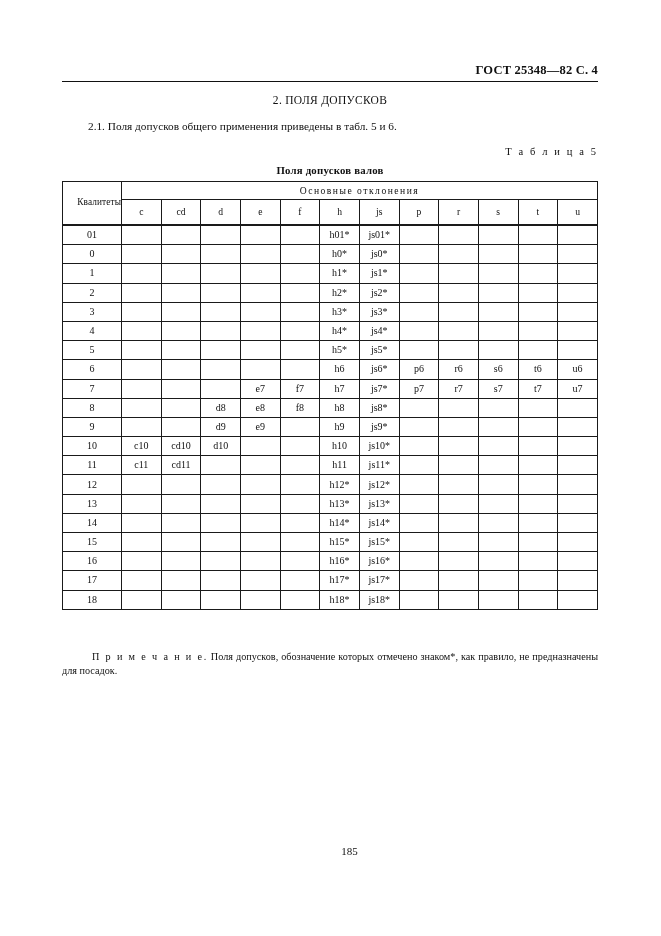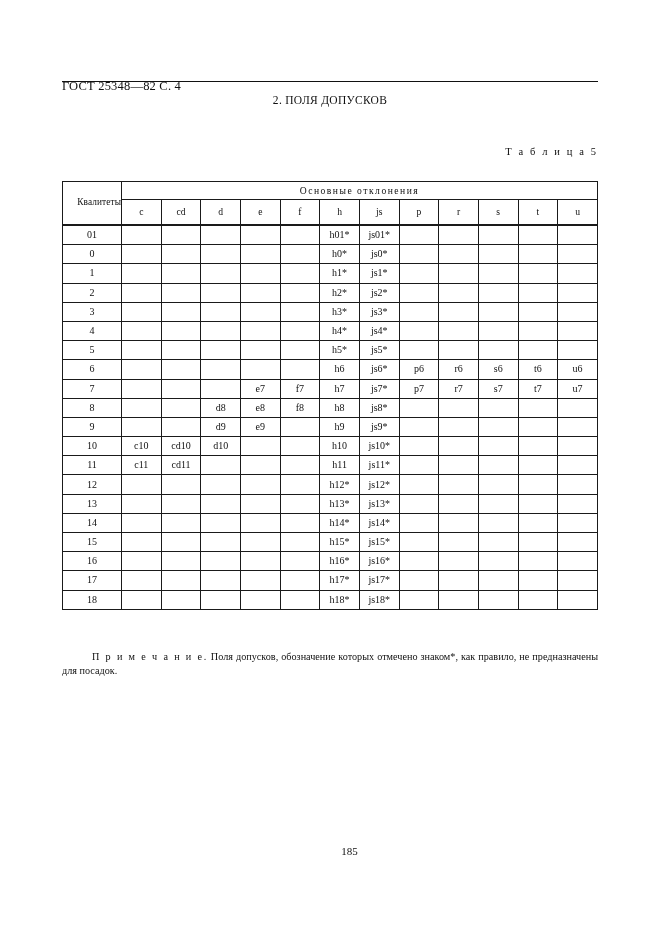--- a/index.html
+++ b/index.html
@@ -23,26 +23,25 @@
     width: 661px;
     height: 936px;
   }
 
   
   .doc-header {
     position: absolute;
     left: 62px;
     top: 63px;
     width: 536px;
-    text-align: left;
+    text-align: right;
     font-size: 12.5px;
-    font-weight: normal;
+    font-weight: bold;
     letter-spacing: 0.2px;
     white-space: nowrap;
-    margin-top: 16px;
   }
   .header-rule {
     position: absolute;
     left: 62px;
     top: 81px;
     width: 536px;
     height: 0;
     border-top: 1px solid #111;
   }
 
@@ -184,23 +183,25 @@
 </head>
 <body>
 
 <div class="page">
 
   <div class="doc-header">ГОСТ 25348—82 С. 4</div>
   <div class="header-rule"></div>
 
   <div class="section-title">2. ПОЛЯ ДОПУСКОВ</div>
 
+  <div class="para">2.1. Поля допусков общего применения приведены в табл. 5 и 6.</div>
 
   <div class="table-number">Т а б л и ц а  5</div>
 
+  <div class="table-caption">Поля допусков валов</div>
 
   <div class="tbl-wrap">
     <table class="grid">
       <thead>
         <tr>
           <th class="qual" rowspan="2">Квалитеты</th>
           <th class="group" id="group-cell" colspan="12">Основные отклонения</th>
         </tr>
         <tr class="subrow" id="sub-header-row">
         <th class="sub">c</th>

